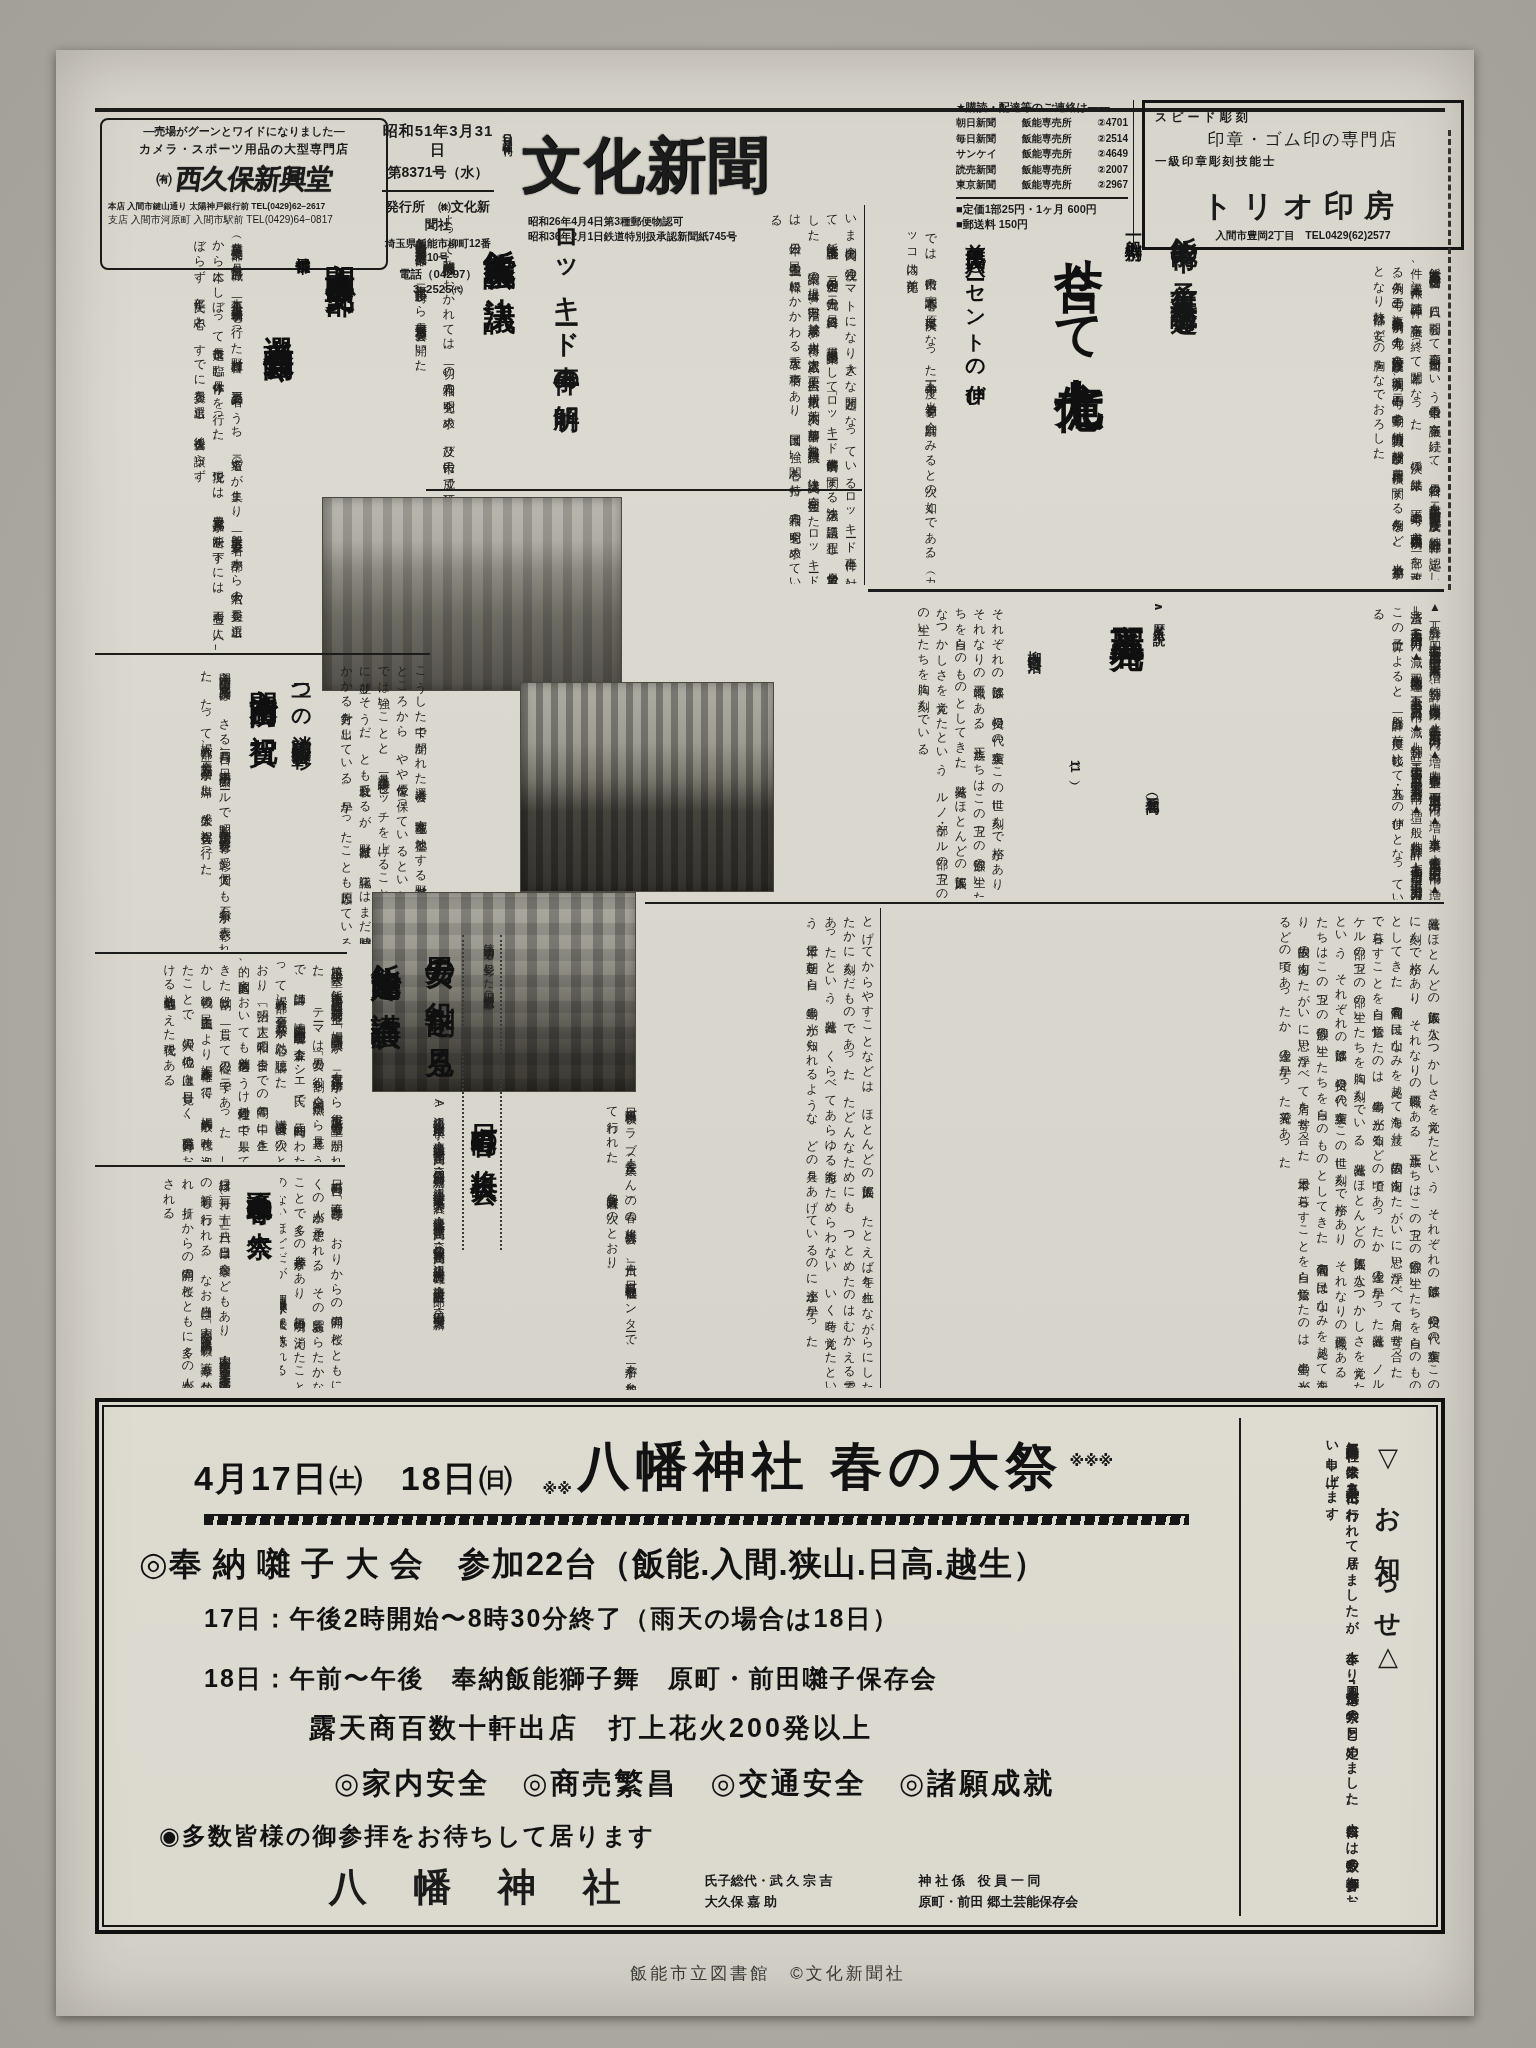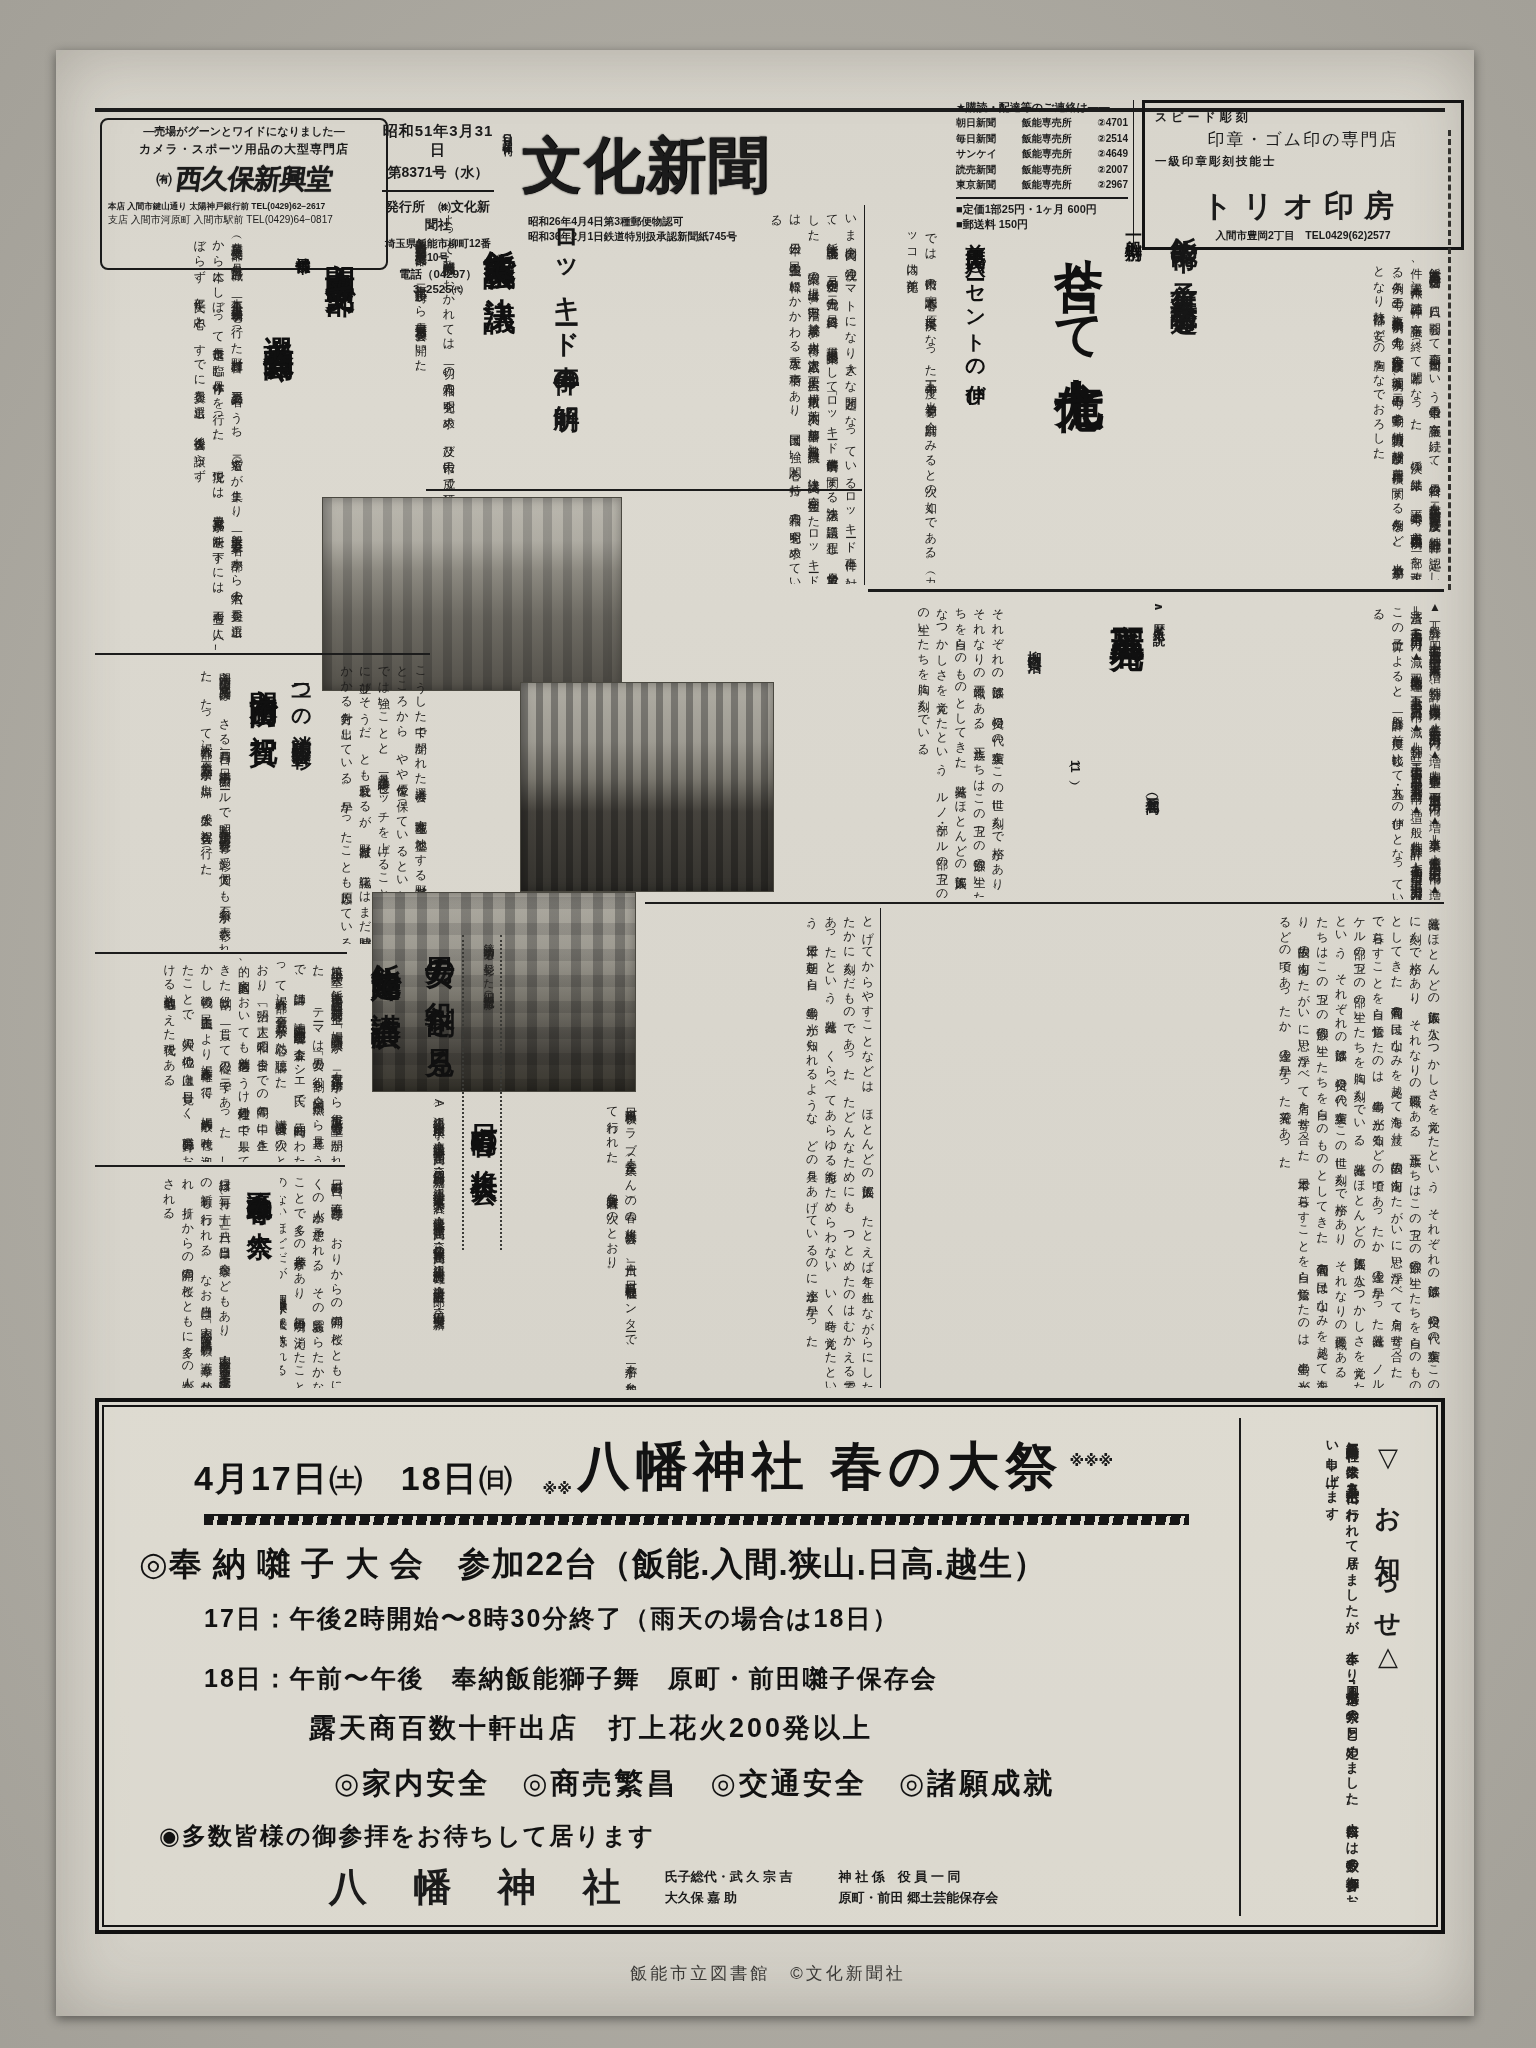--- a/index.html
+++ b/index.html
@@ -189,21 +189,21 @@
          background:repeating-linear-gradient(100deg,#161616 0 10px,transparent 10px 14px);
          border-top:2px solid #161616;"></div>
 
     <div class="abs adline" style="left:40px;top:140px;font-size:33px;letter-spacing:1px;">◎奉 納 囃 子 大 会　参加22台（飯能.入間.狭山.日高.越生）</div>
     <div class="abs adline" style="left:105px;top:200px;font-size:25px;">17日：午後2時開始〜8時30分終了（雨天の場合は18日）</div>
     <div class="abs adline" style="left:105px;top:252px;font-size:25px;margin-top:8px;">18日：午前〜午後　奉納飯能獅子舞　原町・前田囃子保存会</div>
     <div class="abs adline" style="left:210px;top:308px;font-size:27px;letter-spacing:3px;">露天商百数十軒出店　打上花火200発以上</div>
     <div class="abs adline" style="left:235px;top:362px;font-size:29px;letter-spacing:3px;">◎家内安全　◎商売繁昌　◎交通安全　◎諸願成就</div>
     <div class="abs adline" style="left:60px;top:418px;font-size:24px;">◉多数皆様の御参拝をお待ちして居ります</div>
 
-    <div class="abs" style="left:230px;top:460px;display:flex;align-items:center;white-space:nowrap;">
+    <div class="abs" style="left:230px;top:460px;display:flex;align-items:flex-end;white-space:nowrap;gap:40px;">
       <span style="font-size:38px;font-weight:900;letter-spacing:18px;">八 幡 神 社</span>
       <span style="display:inline-block;margin-left:26px;font-size:13px;font-weight:700;line-height:1.6;">
         <span style="display:block;">氏子総代・武 久 宗 吉</span>
         <span style="display:block;">大久保 嘉 助</span>
       </span>
       <span style="display:inline-block;margin-left:46px;font-size:13px;font-weight:700;line-height:1.6;">
         <span style="display:block;">神 社 係　役 員 一 同</span>
         <span style="display:block;">原町・前田 郷土芸能保存会</span>
       </span>
     </div>

